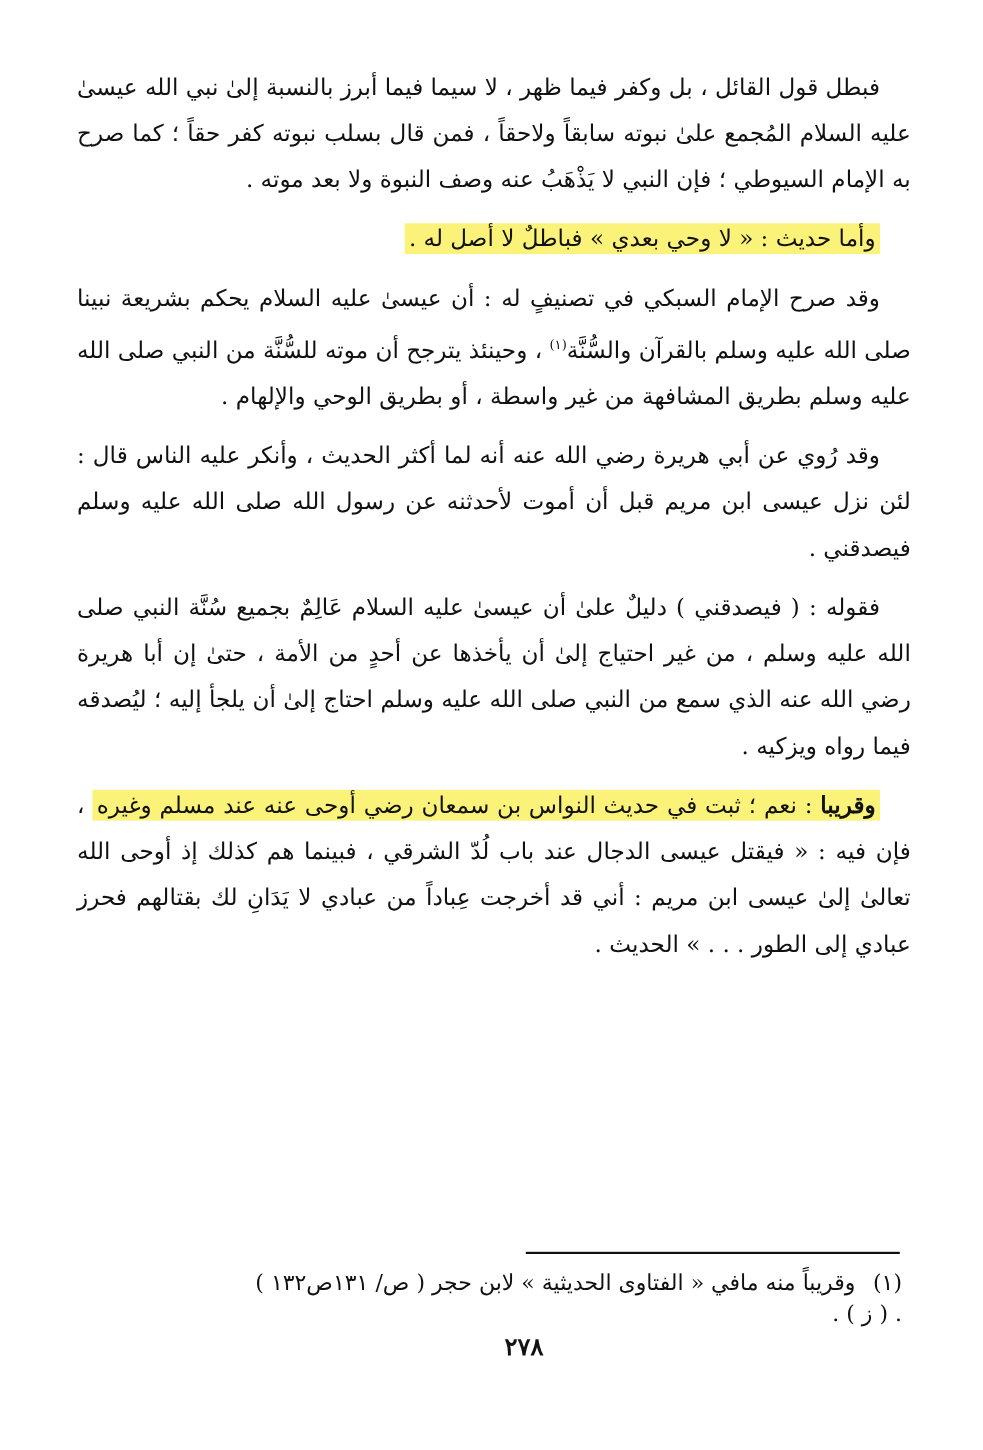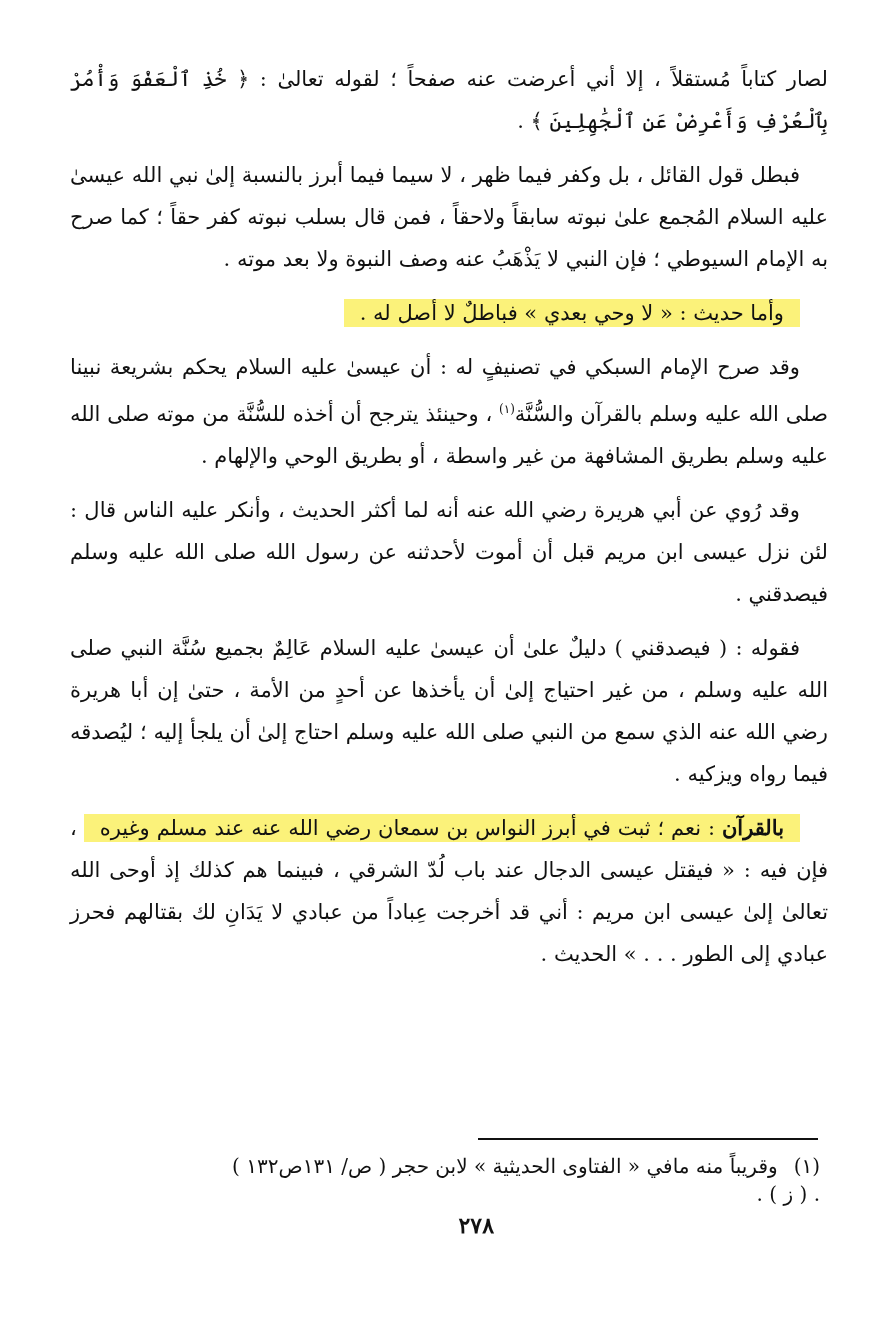--- a/index.html
+++ b/index.html
@@ -24,21 +24,21 @@
     .para {
       font-size: 21px;
       line-height: 42px;
       margin: 0 0 12px 0;
       text-indent: 28px;
     }
     .para.noindent { text-indent: 0; }
     .para.tight { margin-bottom: 8px; }
     .hl {
       background: #fbf27a;
-      padding: 2px 16px;
+      padding: 2px 4px;
       box-decoration-break: clone;
       -webkit-box-decoration-break: clone;
     }
     .quran {
       font-family: "DejaVu Serif", serif;
     }
     .bold { font-weight: bold; }
     sup.ref { font-size: 12px; vertical-align: super; }
     .rule {
       position: absolute;
@@ -67,48 +67,45 @@
       direction: rtl;
       font-size: 22px;
       font-weight: bold;
     }
   </style>
 </head>
 <body>
 
 <div class="page">
 
-  <p class="para noindent">
-    <span>لصار كتاباً مُستقلاً ، إلا أني أعرضت عنه صفحاً ؛ لقوله تعالىٰ : </span><span class="quran">﴿ خُذِ ٱلْعَفْوَ وَأْمُرْ بِٱلْعُرْفِ وَأَعْرِضْ عَنِ ٱلْجَٰهِلِينَ ﴾</span><span> .</span>
-  </p>
 
   <p class="para">
     <span>فبطل قول القائل ، بل وكفر فيما ظهر ، لا سيما فيما أبرز بالنسبة إلىٰ نبي الله عيسىٰ عليه السلام المُجمع علىٰ نبوته سابقاً ولاحقاً ، فمن قال بسلب نبوته كفر حقاً ؛ كما صرح به الإمام السيوطي ؛ فإن النبي لا يَذْهَبُ عنه وصف النبوة ولا بعد موته .</span>
   </p>
 
   <p class="para">
     <span class="hl">وأما حديث : « لا وحي بعدي » فباطلٌ لا أصل له .</span>
   </p>
 
 
   <p class="para">
-    <span>وقد صرح الإمام السبكي في تصنيفٍ له : أن عيسىٰ عليه السلام يحكم بشريعة نبينا صلى الله عليه وسلم بالقرآن والسُّنَّة</span><sup class="ref">(١)</sup><span> ، وحينئذ يترجح أن أخذه للسُّنَّة من موته صلى الله عليه وسلم بطريق المشافهة من غير واسطة ، أو بطريق الوحي والإلهام .</span>
+    <span>وقد صرح الإمام السبكي في تصنيفٍ له : أن عيسىٰ عليه السلام يحكم بشريعة نبينا صلى الله عليه وسلم بالقرآن والسُّنَّة</span><sup class="ref">(١)</sup><span> ، وحينئذ يترجح أن موته للسُّنَّة من النبي صلى الله عليه وسلم بطريق المشافهة من غير واسطة ، أو بطريق الوحي والإلهام .</span>
   </p>
 
   <p class="para">
     <span>وقد رُوي عن أبي هريرة رضي الله عنه أنه لما أكثر الحديث ، وأنكر عليه الناس قال : لئن نزل عيسى ابن مريم قبل أن أموت لأحدثنه عن رسول الله صلى الله عليه وسلم فيصدقني .</span>
   </p>
 
   <p class="para">
     <span>فقوله : ( فيصدقني ) دليلٌ علىٰ أن عيسىٰ عليه السلام عَالِمٌ بجميع سُنَّة النبي صلى الله عليه وسلم ، من غير احتياج إلىٰ أن يأخذها عن أحدٍ من الأمة ، حتىٰ إن أبا هريرة رضي الله عنه الذي سمع من النبي صلى الله عليه وسلم احتاج إلىٰ أن يلجأ إليه ؛ ليُصدقه فيما رواه ويزكيه .</span>
   </p>
 
 
   <p class="para">
-    <span class="hl"><span class="bold">بالقرآن</span><span> : نعم ؛ ثبت في أبرز النواس بن سمعان رضي الله عنه عند مسلم وغيره</span></span><span> ، فإن فيه : « فيقتل عيسى الدجال عند باب لُدّ الشرقي ، فبينما هم كذلك إذ أوحى الله تعالىٰ إلىٰ عيسى ابن مريم : أني قد أخرجت عِباداً من عبادي لا يَدَانِ لك بقتالهم فحرز عبادي إلى الطور . . . » الحديث .</span>
+    <span class="hl"><span class="bold">وقريبا</span><span> : نعم ؛ ثبت في حديث النواس بن سمعان رضي أوحى عنه عند مسلم وغيره</span></span><span> ، فإن فيه : « فيقتل عيسى الدجال عند باب لُدّ الشرقي ، فبينما هم كذلك إذ أوحى الله تعالىٰ إلىٰ عيسى ابن مريم : أني قد أخرجت عِباداً من عبادي لا يَدَانِ لك بقتالهم فحرز عبادي إلى الطور . . . » الحديث .</span>
   </p>
 
 </div>
 
 <div class="rule"></div>
 
 <div class="footnote">
   <span class="fn-num">(١)</span><span>وقريباً منه مافي « الفتاوى الحديثية » لابن حجر ( ص/ ١٣١ص١٣٢ ) . ( ز ) .</span>
 </div>
 

